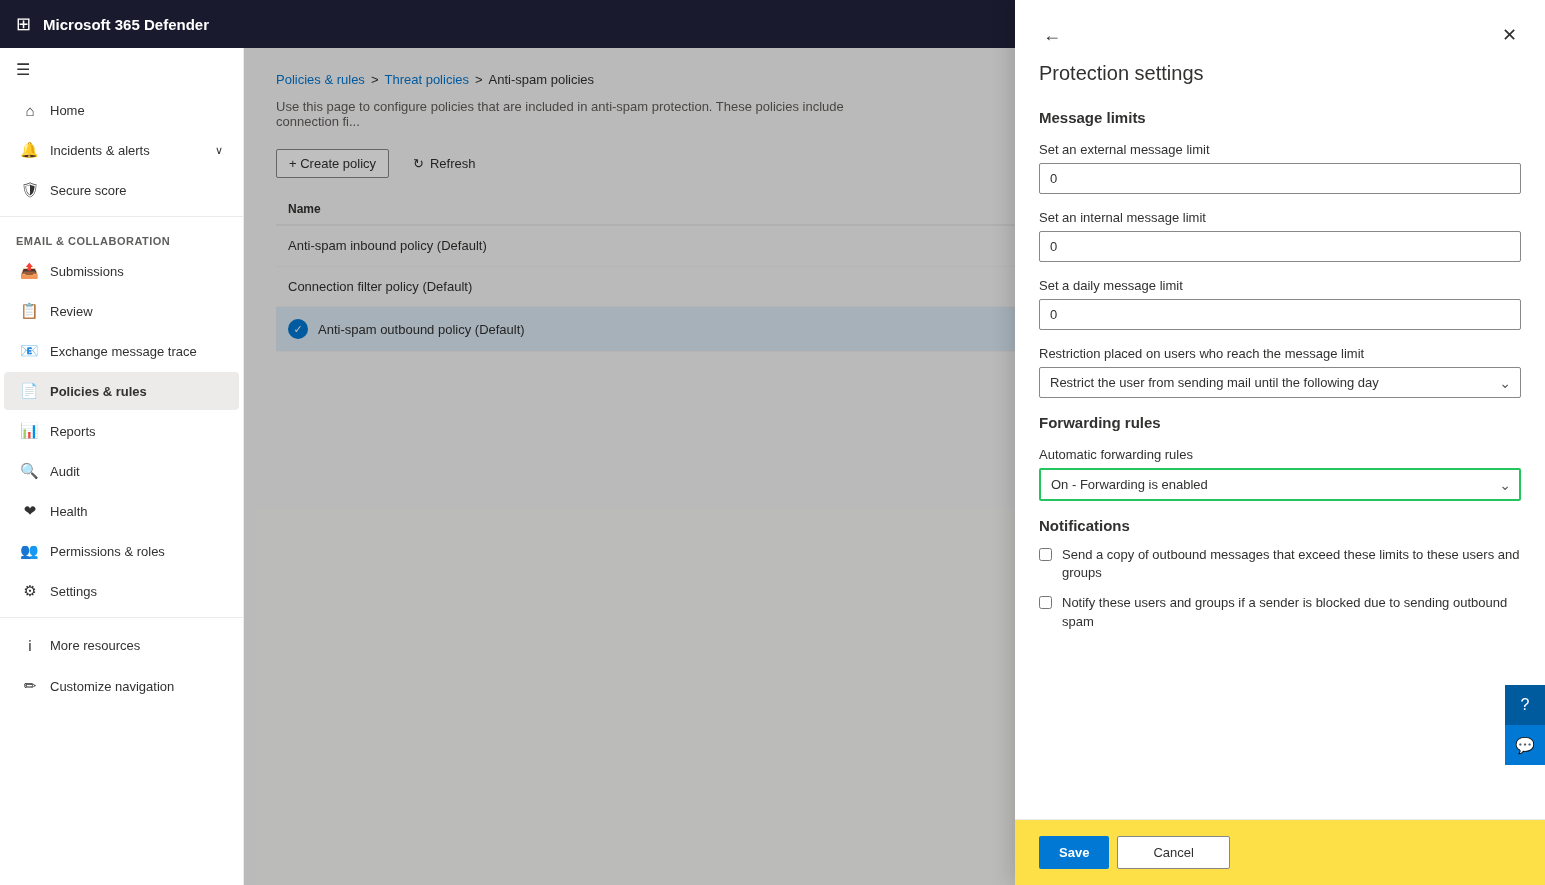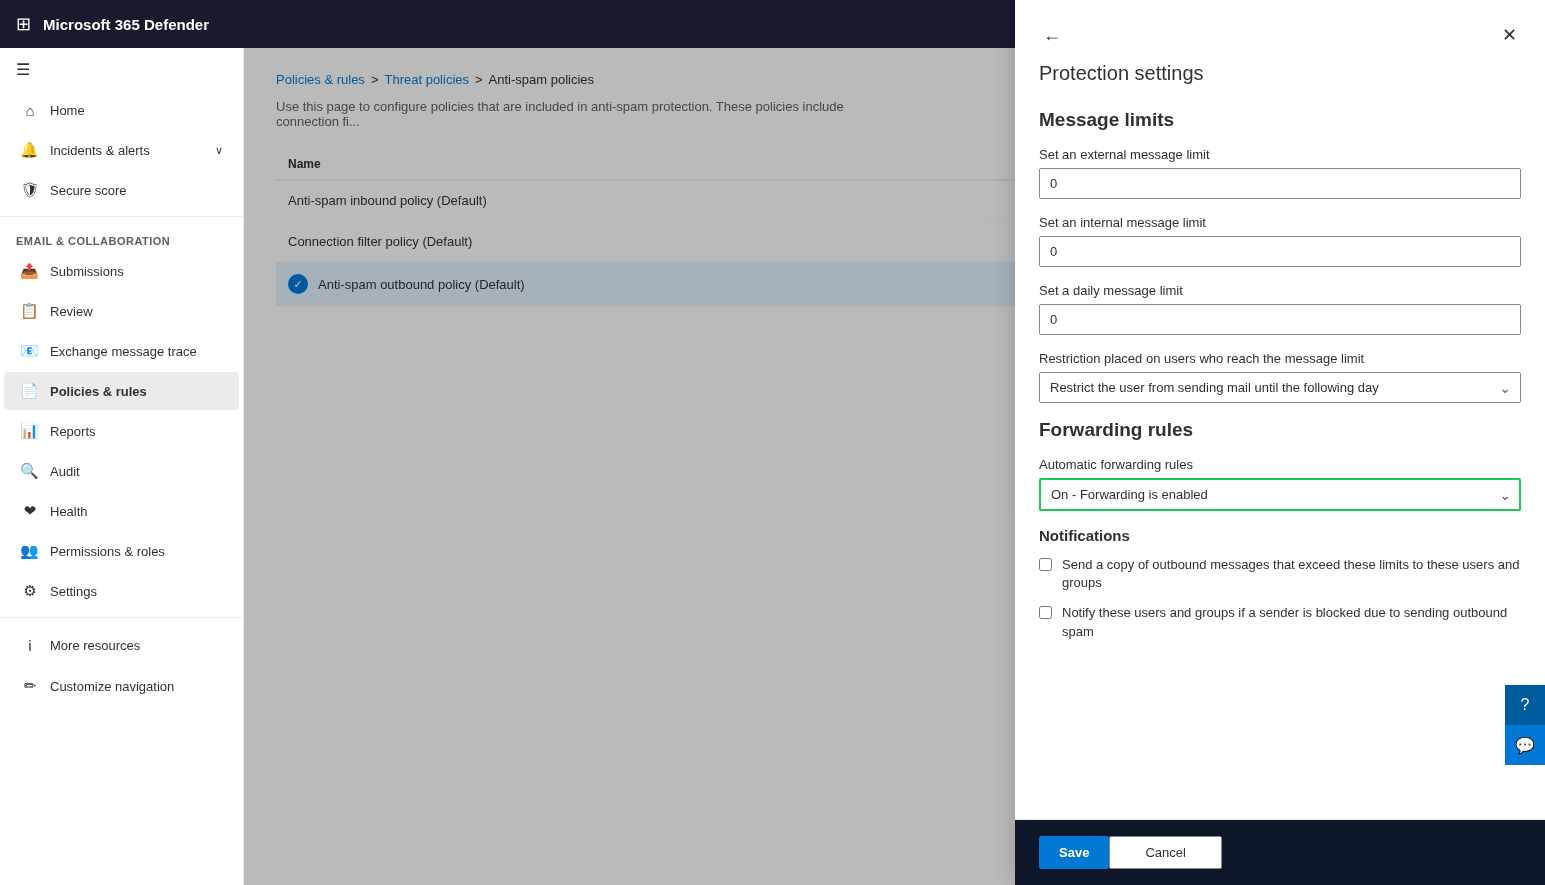--- a/index.html
+++ b/index.html
@@ -136,21 +136,21 @@
     .panel-header {
       display: flex; align-items: center; justify-content: space-between;
       padding: 20px 24px 0;
       flex-shrink: 0;
     }
     .panel-back { background: none; border: none; cursor: pointer; font-size: 18px; color: #323130; padding: 4px; }
     .panel-close { background: none; border: none; cursor: pointer; font-size: 18px; color: #323130; padding: 4px; }
     .panel-title { font-size: 20px; font-weight: 400; color: #323130; padding: 12px 24px 16px; }
 
     .panel-body { padding: 0 24px; flex: 1; }
-    .section-heading { font-size: 19px; font-weight: 700; color: #323130; margin-bottom: 16px; margin-top: 8px; }
+    .section-heading { font-size: 15px; font-weight: 700; color: #323130; margin-bottom: 16px; margin-top: 8px; }
     .field-group { margin-bottom: 16px; }
     .field-label { font-size: 13px; color: #323130; margin-bottom: 6px; }
     .field-input {
       width: 100%; padding: 7px 10px;
       border: 1px solid #8a8886; border-radius: 2px;
       font-size: 13px; color: #323130; outline: none;
     }
     .field-select {
       width: 100%; padding: 7px 10px;
       border: 1px solid #8a8886; border-radius: 2px;
@@ -177,25 +177,25 @@
     .notifications-heading { font-size: 15px; font-weight: 700; color: #323130; margin-bottom: 12px; }
     .checkbox-row {
       display: flex; align-items: flex-start; gap: 10px;
       margin-bottom: 12px;
     }
     .checkbox-row input[type="checkbox"] { margin-top: 2px; flex-shrink: 0; }
     .checkbox-label { font-size: 13px; color: #323130; line-height: 1.4; }
 
     .panel-footer {
       padding: 16px 24px;
-      display: flex; 
+      display: flex; gap: 8px;
       border-top: 1px solid #edebe9;
       flex-shrink: 0;
       margin-top: 16px;
-      background: #0f172a;
+      background: #fde047;
     }
     .btn-save {
       background: #0078d4; color: white; border: none;
       padding: 8px 20px; cursor: pointer; font-size: 13px;
       font-weight: 600; border-radius: 2px;
     }
     .btn-cancel {
       background: white; color: #323130;
       border: 1px solid #8a8886;
       padding: 8px 35px; cursor: pointer; font-size: 13px;
@@ -305,20 +305,29 @@
       <div class="breadcrumb">
         <a style="color:#0078d4;text-decoration:none;cursor:pointer">Policies &amp; rules</a>
         <span>&gt;</span>
         <a style="color:#0078d4;text-decoration:none;cursor:pointer">Threat policies</a>
         <span>&gt;</span>
         <span style="color:#323130">Anti-spam policies</span>
       </div>
 
       <p class="page-description">Use this page to configure policies that are included in anti-spam protection. These policies include connection fi...</p>
 
+      <div class="toolbar">
+        <button class="btn-create">
+          <span>+ Create policy</span>
+        </button>
+        <button class="btn-refresh">
+          <span>↻</span>
+          <span>Refresh</span>
+        </button>
+      </div>
 
       <table class="policy-table">
         <thead>
           <tr>
             <th>Name</th>
             <th>Status</th>
           </tr>
         </thead>
         <tbody>
           <tr class="">

